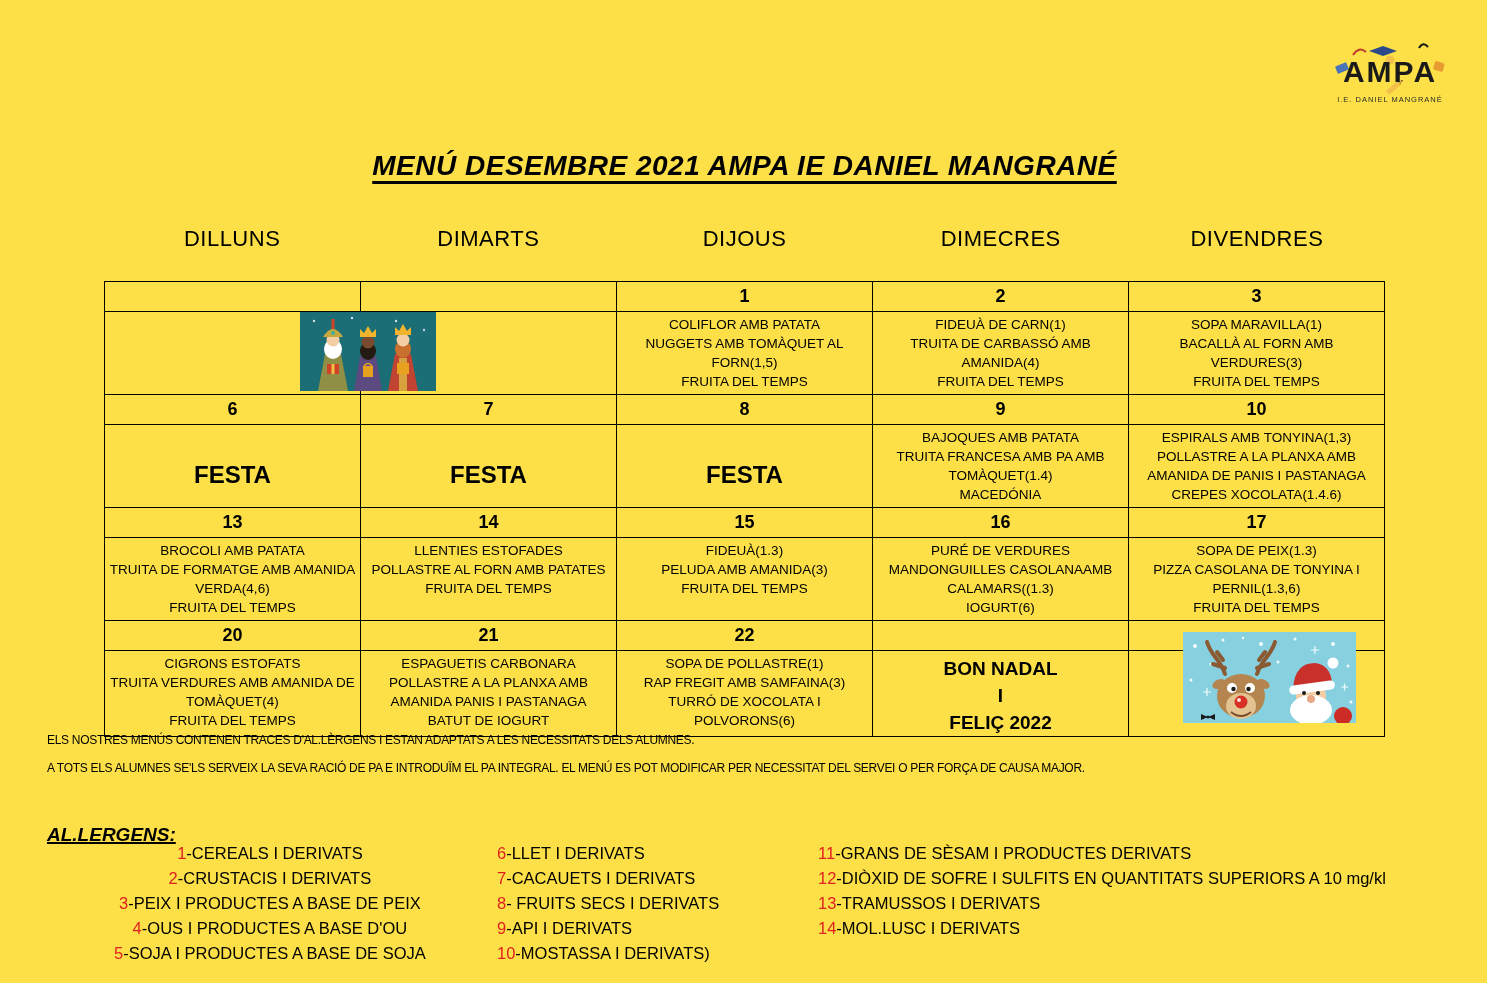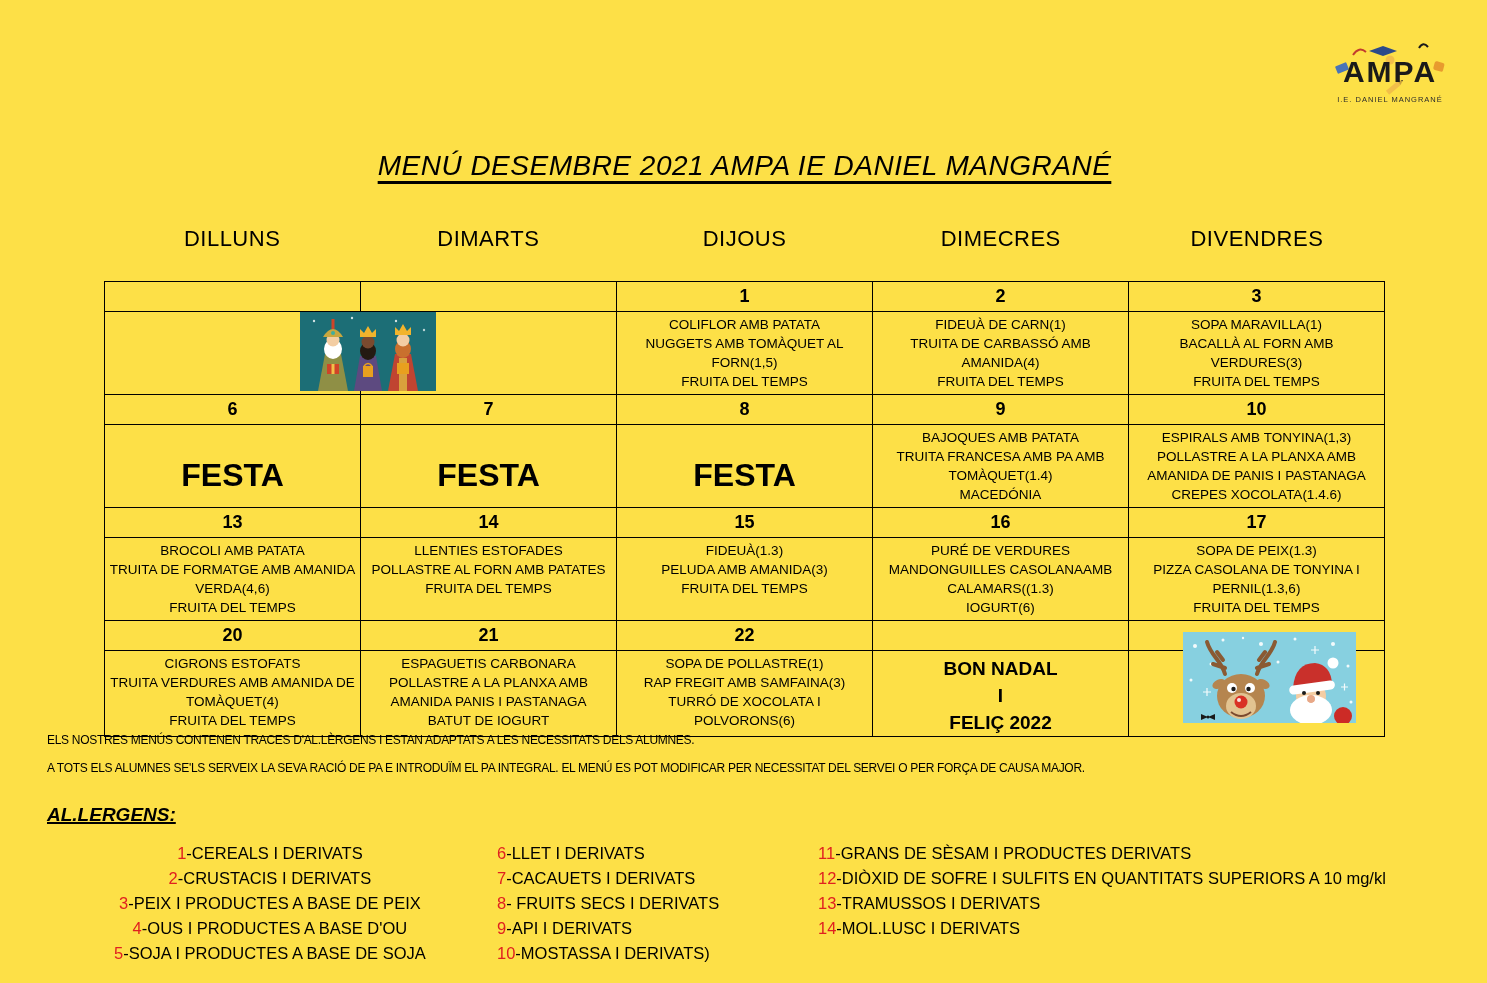--- a/index.html
+++ b/index.html
@@ -6,21 +6,21 @@
   .page {
     position:relative; width:1487px; height:983px; margin:0 auto;
     background:#fde047; overflow:hidden;
     font-family:"Liberation Sans", sans-serif; color:#000;
   }
   
   .logo { position:absolute; left:1333px; top:35px; width:115px; height:75px; }
   
   .title {
     position:absolute; left:104px; top:150px; width:1281px;
-    text-align:center; font-size:28px; font-weight:normal; font-style:italic;
+    text-align:center; font-size:28px; font-weight:bold; font-style:italic;
     letter-spacing:0.5px;
   }
   .title span { text-decoration:underline; text-decoration-thickness:3px; text-underline-offset:6px; }
   
   .day-headers { position:absolute; left:104px; top:226px; width:1281px; display:flex; }
   .day-header { flex:1; text-align:center; font-size:22px; letter-spacing:0.5px; }
   
   .menu-table {
     position:absolute; left:104px; top:281px; width:1281px;
     border-collapse:collapse; table-layout:fixed;
@@ -29,33 +29,33 @@
   .num-row td {
     height:29px; text-align:center; font-weight:bold; font-size:18px;
     line-height:29px; vertical-align:middle;
   }
   .menu-row td { height:82px;margin-top:20px; }
   .menu {
     font-size:13.5px; line-height:19px; text-align:center;
     white-space:pre-line; padding:3px 4px 0 4px;
   }
   td.festa-cell { vertical-align:middle; }
-  td.festa-cell .menu { font-size:32px; font-weight:bold; line-height:26px; padding-top:18px; }
+  td.festa-cell .menu { font-size:24px; font-weight:bold; line-height:26px; padding-top:18px; }
   td.nadal-cell .menu { font-size:19px; font-weight:bold; line-height:27px; padding-top:4px; }
   
   .kings-img { position:absolute; left:300px; top:312px; width:136px; height:79px; z-index:3; }
   .santa-img { position:absolute; left:1183px; top:632px; width:173px; height:91px; z-index:3; }
   
   .notes {
     position:absolute; left:47px; top:726px; width:1432px;
     font-size:12px; letter-spacing:-0.3px; line-height:28px; white-space:pre-line;
   }
   
   .al-heading {
-    position:absolute; left:47px; top:804px; font-size:19px; font-weight:bold;
+    position:absolute; left:47px; top:824px; font-size:19px; font-weight:bold;
     font-style:italic; text-decoration:underline; text-decoration-thickness:2px;
   }
   .al-col { position:absolute; top:841px; font-size:16.5px; line-height:25px; }
   .al-col-1 { left:114px;text-align:center; }
   .al-col-2 { left:497px; }
   .al-col-3 { left:818px; }
   .al-num { color:#e02020; }
 </style>
 </head>
 <body>

